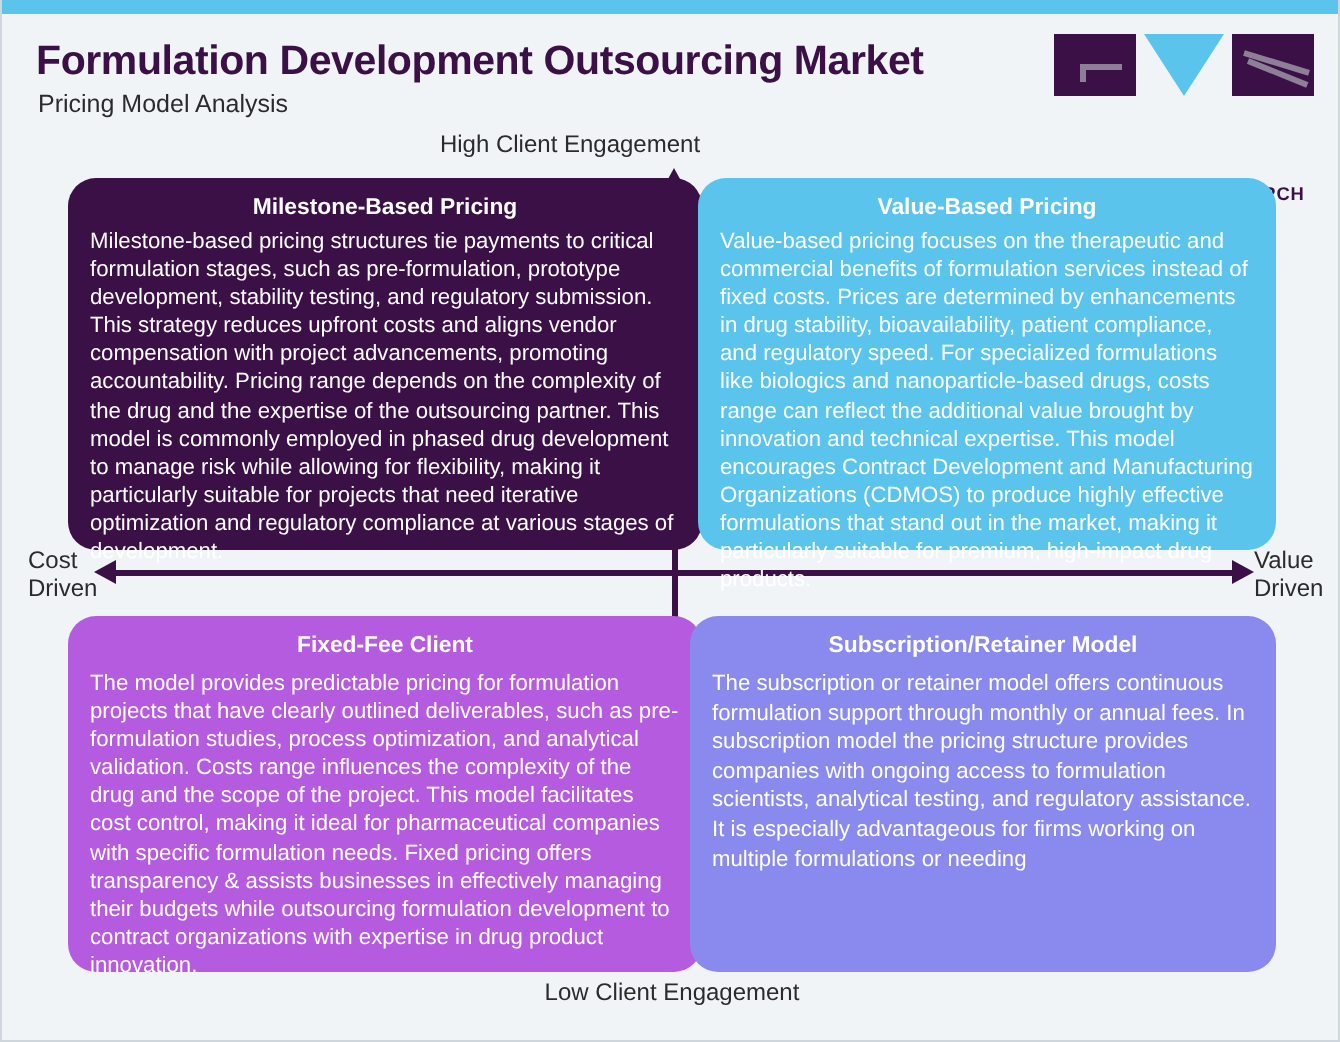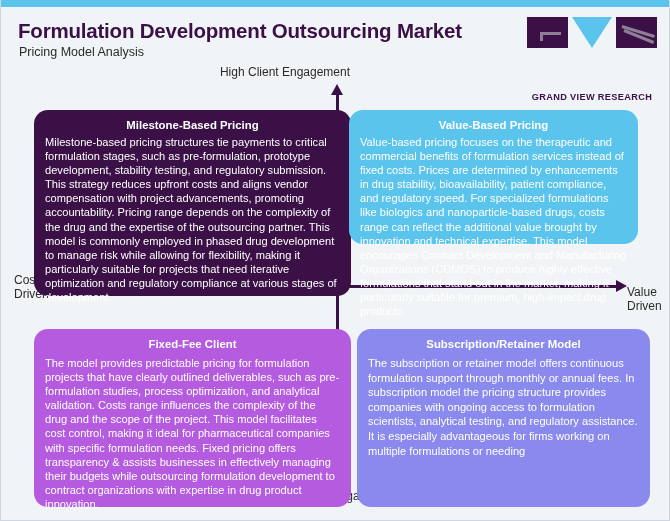--- a/index.html
+++ b/index.html
@@ -148,21 +148,20 @@
   }
   #label-left {
     left: 13px;
     top: 273px;
     line-height: 14px;
   }
   #label-right {
     left: 626px;
     top: 273px;
     line-height: 14px;
-    margin-top: 12px;
   }
 
   
   #axis-v-line {
     position: absolute;
     left: 335px;
     top: 92px;
     width: 3px;
     height: 385px;
     background: #3B1046;
@@ -211,21 +210,20 @@
     border-bottom: 6.5px solid transparent;
     border-left: 11px solid #3B1046;
   }
 
   
   .quad {
     position: absolute;
     border-radius: 14px;
     padding: 8px 11px 9px 11px;
     color: #ffffff;
-    margin-top: 21px;
   }
   .quad-title {
     text-align: center;
     font-size: 11.4px;
     font-weight: bold;
     line-height: 14px;
     margin-bottom: 3px;
     color: #ffffff;
   }
   .quad-body {
@@ -235,30 +233,30 @@
     text-align: left;
   }
 
   #quad-tl {
     left: 33px;  top: 89px;
     width: 317px; height: 186px;
     background: #3B1046;
   }
   #quad-tr {
     left: 348px; top: 89px;
-    width: 289px; height: 134px;
+    width: 289px; height: 186px;
     background: #5BC4EC;
   }
   #quad-bl {
     left: 33px;  top: 308px;
     width: 317px; height: 178px;
     background: #B45BE0;
   }
   #quad-br {
-    left: 356px; top: 308px;
+    left: 344px; top: 308px;
     width: 293px; height: 178px;
     background: #8A8AEE;
   }
   #quad-bl .quad-body, #quad-br .quad-body { margin-top: 5px; }
   #quad-br .quad-body { line-height: 14.6px; }
 </style>
 </head>
 <body>
 
 <div id="card">

